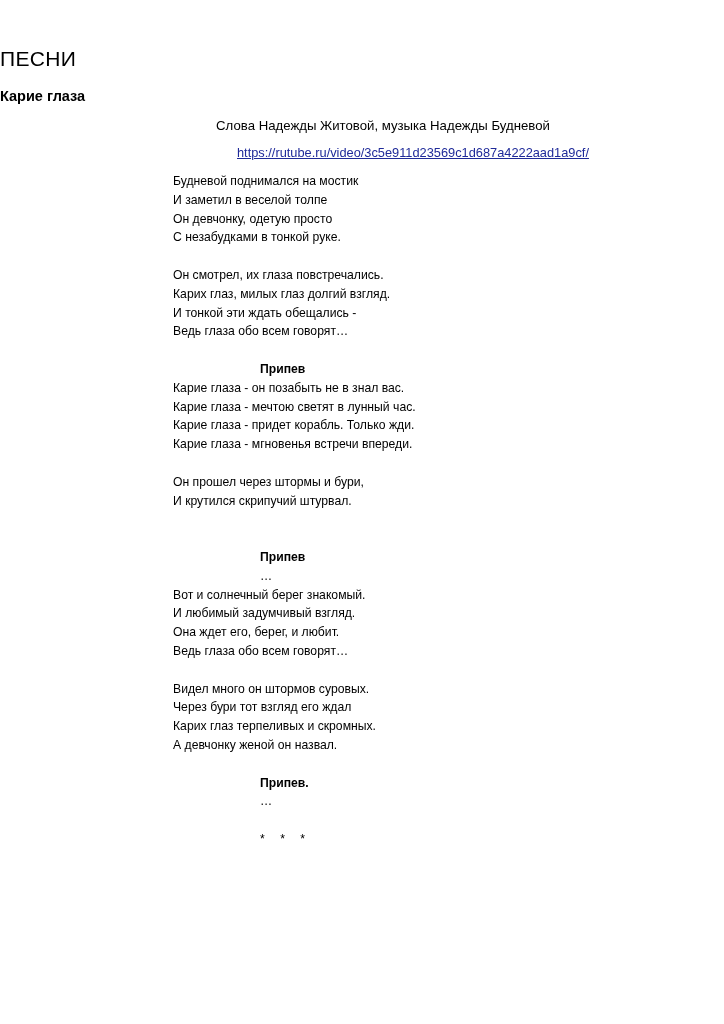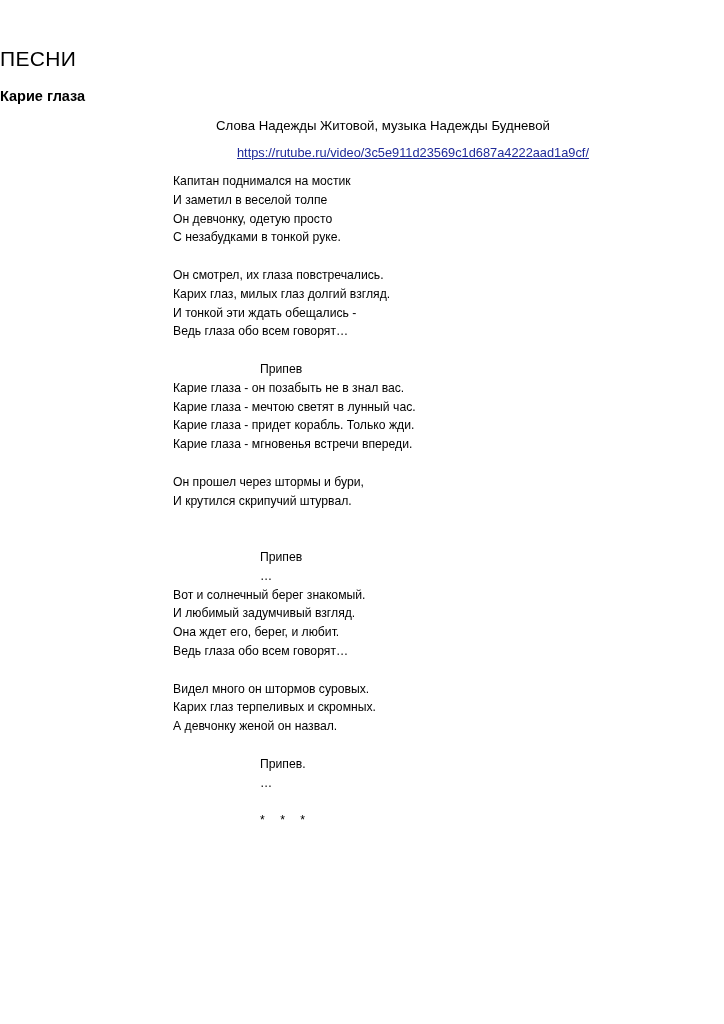--- a/index.html
+++ b/index.html
@@ -25,35 +25,35 @@
       font-size: 12.8px; color: #1f2a99; text-decoration: underline;
       cursor: pointer;
       margin-left: 28px;
     }
     .lyrics {
       position: absolute; top: 172px; left: 173px;
       font-size: 12.2px; line-height: 18.8px;
     }
     .line { white-space: nowrap; height: 18.8px; }
     .blank { height: 18.8px; }
-    .chorus-label { padding-left: 87px; font-weight: normal; }
+    .chorus-label { padding-left: 87px; font-weight: bold; }
     .indent { padding-left: 87px; }
     .stars { padding-left: 87px; letter-spacing: 6px; }
   </style>
 </head>
 <body>
 
 <div class="page-title">ПЕСНИ</div>
 <div class="song-title">Карие глаза</div>
 <div class="credits">Слова Надежды Житовой, музыка Надежды Будневой</div>
 <a class="link">https://rutube.ru/video/3c5e911d23569c1d687a4222aad1a9cf/</a>
 
 <div class="lyrics">
   <div>
-    <div class="line">Капитан поднимался на мостик</div>
+    <div class="line">Будневой поднимался на мостик</div>
     <div class="line">И заметил в веселой толпе</div>
     <div class="line">Он девчонку, одетую просто</div>
     <div class="line">С незабудками в тонкой руке.</div>
   </div>
   <div class="blank"></div>
   <div>
     <div class="line">Он смотрел, их глаза повстречались.</div>
     <div class="line">Карих глаз, милых глаз долгий взгляд.</div>
     <div class="line">И тонкой эти ждать обещались -</div>
     <div class="line">Ведь глаза обо всем говорят…</div>
@@ -79,20 +79,21 @@
   </div>
   <div>
     <div class="line">Вот и солнечный берег знакомый.</div>
     <div class="line">И любимый задумчивый взгляд.</div>
     <div class="line">Она ждет его, берег, и любит.</div>
     <div class="line">Ведь глаза обо всем говорят…</div>
   </div>
   <div class="blank"></div>
   <div>
     <div class="line">Видел много он штормов суровых.</div>
+    <div class="line">Через бури тот взгляд его ждал</div>
     <div class="line">Карих глаз терпеливых и скромных.</div>
     <div class="line">А девчонку женой он назвал.</div>
   </div>
   <div class="blank"></div>
   <div>
     <div class="line chorus-label">Припев.</div>
     <div class="line indent">…</div>
   </div>
   <div class="blank"></div>
   <div class="line stars">* * *</div>

